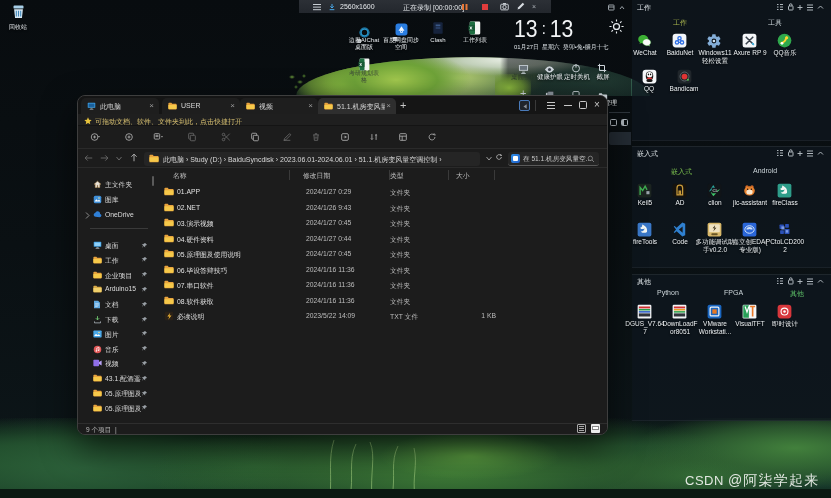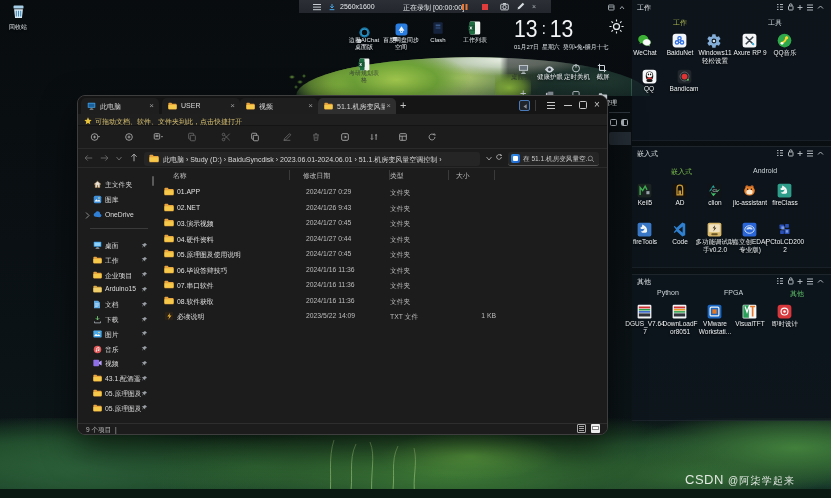--- a/index.html
+++ b/index.html
@@ -37,21 +37,21 @@
 <svg class="abs" style="left:320px;top:438px" width="120" height="58" viewBox="0 0 120 58">
       <g stroke="#9ac87a" stroke-width="0.8" fill="none" opacity="0.8">
         <path d="M10 58C12 38 8 20 14 2"></path>
         <path d="M30 58C34 40 28 22 36 6"></path>
         <path d="M52 58C50 36 56 18 50 4"></path>
         <path d="M72 58C76 38 70 24 78 8"></path>
         <path d="M95 58C92 40 98 26 94 10"></path>
       </g>
     </svg>
 <div class="abs" style="left:0;top:489px;width:831px;height:9px;background:#0a1a12"></div>
-<div class="abs" style="left:685px;top:472px;width:150px;height:18px;color:#e3e8e2;font-size:13px;letter-spacing:0.5px;font-weight:400">CSDN&nbsp;<span style="font-size:10px;letter-spacing:1.2px">@阿柒学起来</span></div>
+<div class="abs" style="left:685px;top:472px;width:150px;height:18px;color:#e3e8e2;font-size:13px;letter-spacing:0.5px;font-weight:400">CSDN&nbsp;<span style="font-size:14px;letter-spacing:1.2px">@阿柒学起来</span></div>
 
 <div class="abs" style="left:1px;top:4px;width:34px;text-align:center">
 <svg width="15" height="16" viewBox="0 0 24 25">
         <rect x="4" y="2" width="16" height="5" rx="1.5" fill="#a8cfe8"></rect>
         <path d="M5 8h14l-1.5 14h-11z" fill="#d8e9f4"></path>
         <path d="M8.5 10.5v9M12 10.5v9M15.5 10.5v9" stroke="#3f86b8" stroke-width="1.7"></path>
       </svg>
 <div class="dlab" style="position:static">回收站</div>
 </div>
 <div id="dicons">

